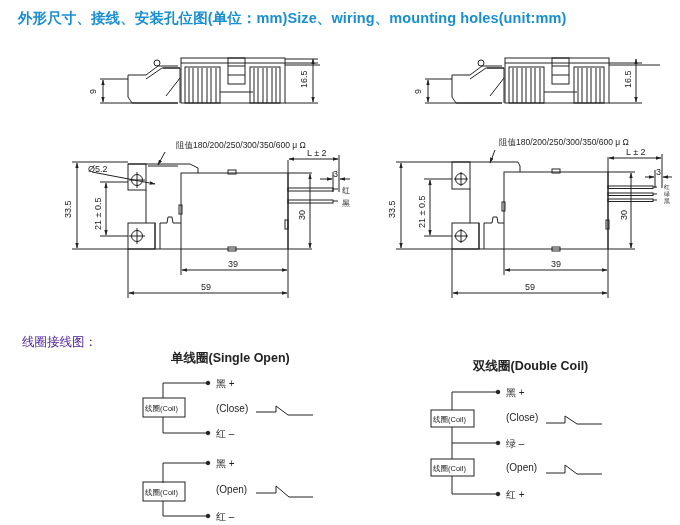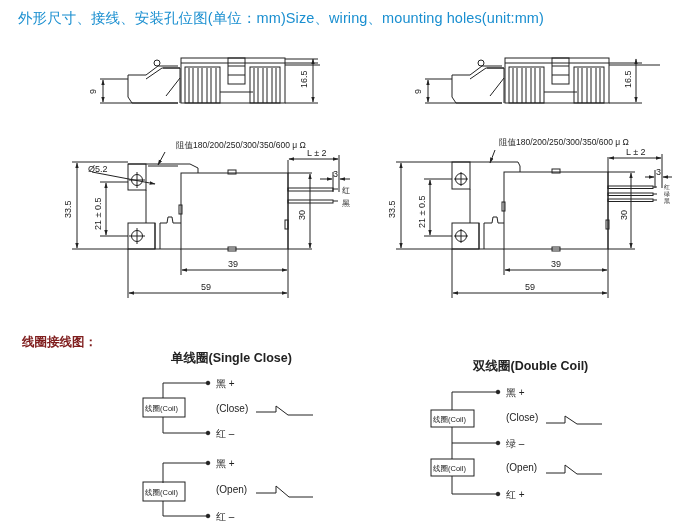--- a/index.html
+++ b/index.html
@@ -1,20 +1,20 @@
 <!DOCTYPE html>
 <html><head>
 <meta charset="utf-8">
 <style>
   html, body { margin:0; padding:0; background:#fff; }
   body { width:680px; height:525px; position:relative; overflow:hidden; font-family:"Liberation Sans", sans-serif; color:#222; }
-  .title { position:absolute; left:18px; top:9px; font-size:14.5px; font-weight:normal; color:#1a8fd0; white-space:nowrap; letter-spacing:0.1px; }
+  .title { position:absolute; left:18px; top:9px; font-size:14.5px; font-weight:bold; color:#1a8fd0; white-space:nowrap; letter-spacing:0.1px; }
   svg { position:absolute; left:0; top:0; }
   .t { font-family:"Liberation Sans", sans-serif; fill:#222; }
-  .sect { position:absolute; left:22px; top:334px; font-size:12.5px; font-weight:bold; color:#7f1d1d; }
+  .sect { position:absolute; left:22px; top:334px; font-size:12.5px; font-weight:normal; color:#4c1d95; }
   .h2 { position:absolute; font-size:12.5px; font-weight:bold; color:#222; white-space:nowrap; }
 </style>
 </head>
 <body>
 
 <div class="title">外形尺寸、接线、安装孔位图(单位：mm)Size、wiring、mounting holes(unit:mm)</div>
 
 <svg width="680" height="525" viewBox="0 0 680 525" stroke="#222" fill="none" stroke-width="1">
   <defs>
     <marker id="ar" viewBox="0 0 10 10" refX="9" refY="5" markerWidth="6" markerHeight="6" orient="auto-start-reverse">
@@ -274,14 +274,14 @@
   <text class="t" x="433" y="422" font-size="7.5" stroke="none">线圈(Coil)</text>
   <text class="t" x="433" y="471" font-size="7.5" stroke="none">线圈(Coil)</text>
   <text class="t" x="506" y="396" font-size="10" stroke="none">黑 +</text>
   <text class="t" x="506" y="421" font-size="10" stroke="none">(Close)</text>
   <text class="t" x="506" y="447" font-size="10" stroke="none">绿 –</text>
   <text class="t" x="506" y="471" font-size="10" stroke="none">(Open)</text>
   <text class="t" x="506" y="498" font-size="10" stroke="none">红 +</text>
 </svg>
 
 <div class="sect">线圈接线图：</div>
-<div class="h2" style="left:171px; top:350px;">单线圈(Single Close)</div>
+<div class="h2" style="left:171px; top:350px;">单线圈(Single Open)</div>
 <div class="h2" style="left:449px; top:358px;margin-left:24px;">双线圈(Double Coil)</div>
 
 </body></html>

